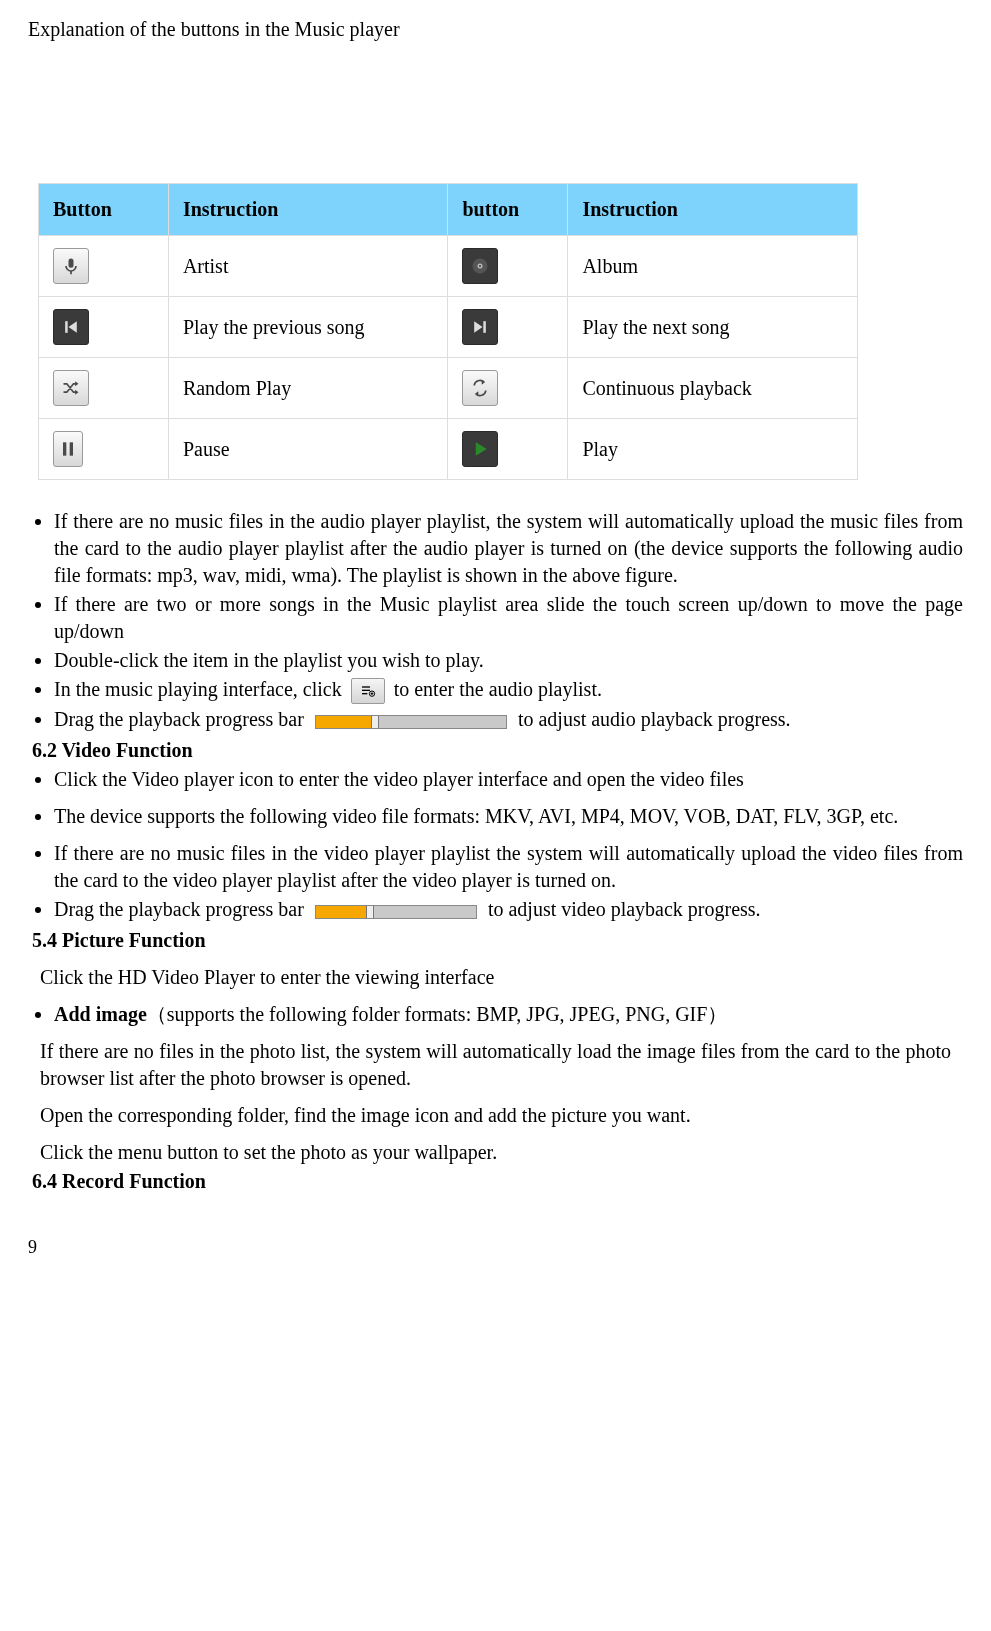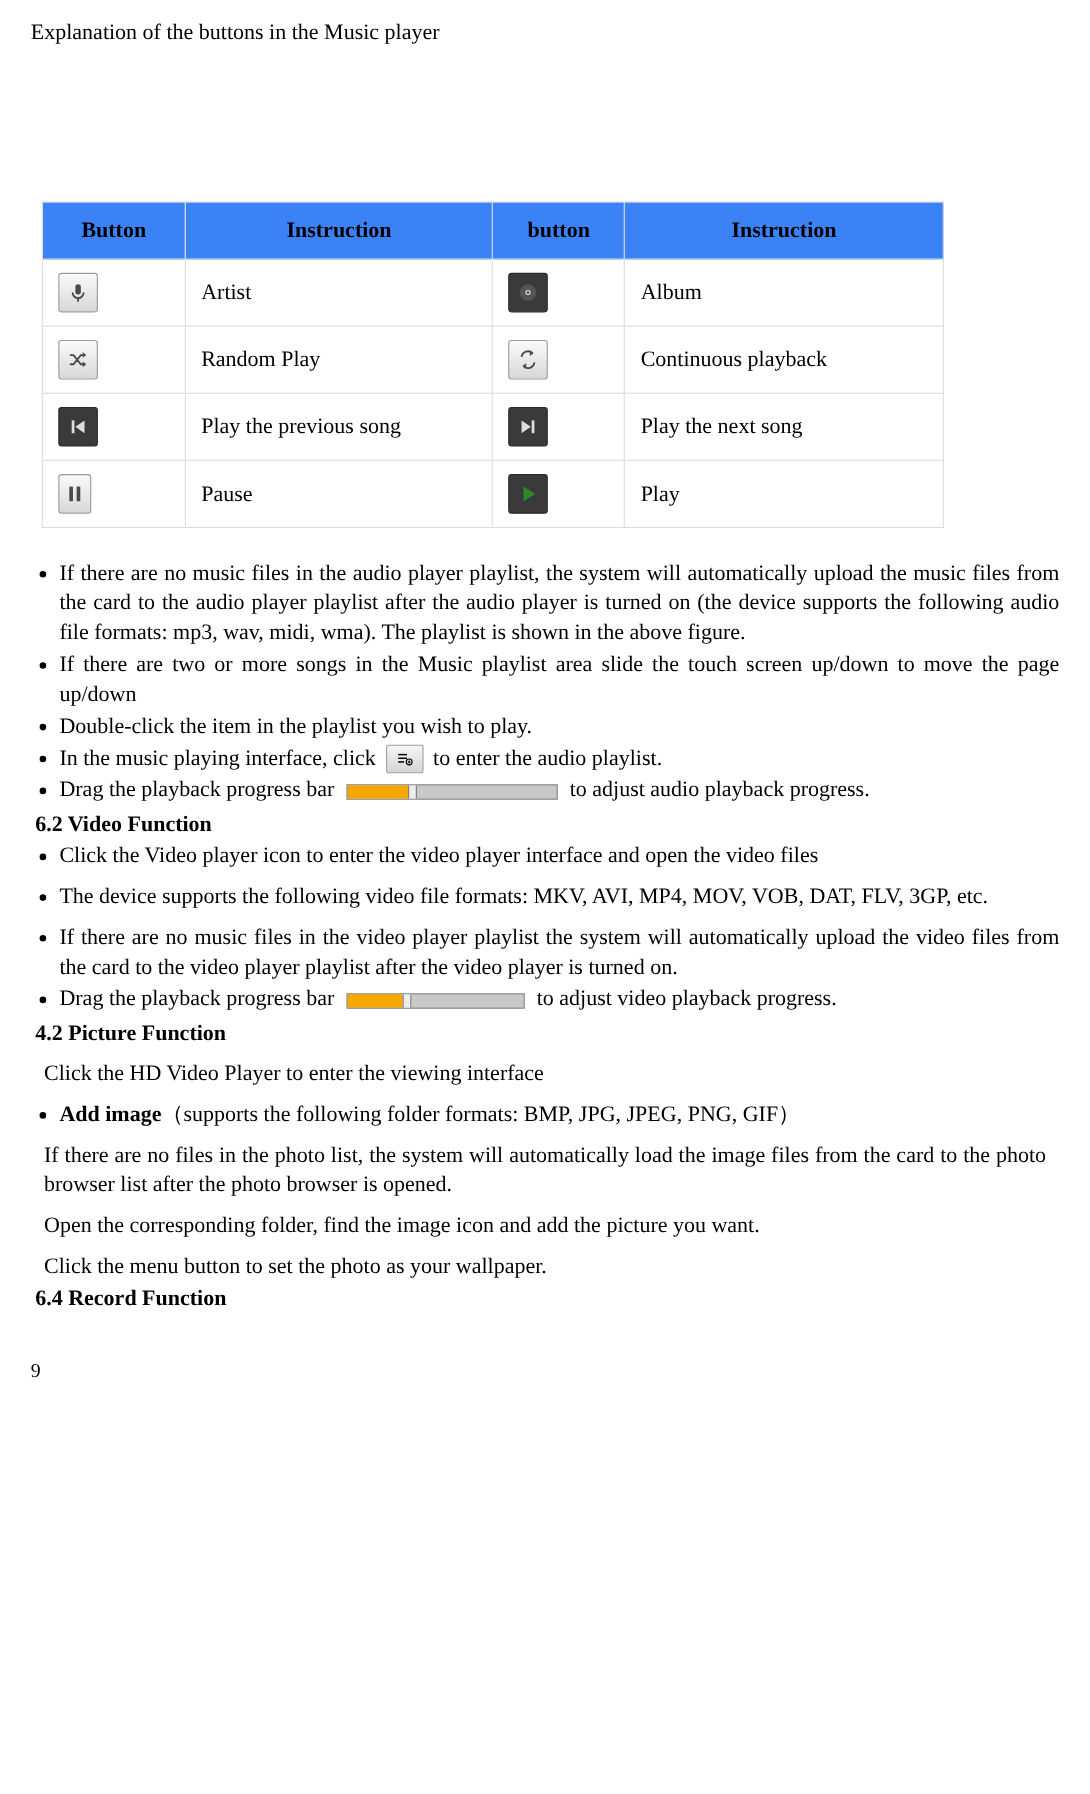--- a/index.html
+++ b/index.html
@@ -18,23 +18,22 @@
     width: 820px;
     margin: 0 0 28px 10px;
   }
   th, td {
     border: 1px solid #ddd;
     padding: 12px 14px;
     text-align: left;
     vertical-align: middle;
   }
   th {
-    background: #3b82f6;
+    background: #7dd3fc;
     font-weight: bold;
-    text-align: center;
   }
   col.c1 { width: 130px; }
   col.c2 { width: 280px; }
   col.c3 { width: 120px; }
   col.c4 { width: 290px; }
   .iconbox {
     display: inline-flex;
     align-items: center;
     justify-content: center;
     width: 34px;
@@ -176,46 +175,46 @@
           </span></td>
       <td>Artist</td>
       <td><span class="iconbox dark">
             <svg>
               <use href="#s-disc"></use>
             </svg>
           </span></td>
       <td>Album</td>
     </tr>
     <tr>
+      <td><span class="iconbox dark">
+            <svg>
+              <use href="#s-prev"></use>
+            </svg>
+          </span></td>
+      <td>Play the previous song</td>
+      <td><span class="iconbox dark">
+            <svg>
+              <use href="#s-next"></use>
+            </svg>
+          </span></td>
+      <td>Play the next song</td>
+    </tr>
+    <tr>
       <td><span class="iconbox">
             <svg>
               <use href="#s-shuffle"></use>
             </svg>
           </span></td>
       <td>Random Play</td>
       <td><span class="iconbox">
             <svg>
               <use href="#s-repeat"></use>
             </svg>
           </span></td>
       <td>Continuous playback</td>
-    </tr>
-    <tr>
-      <td><span class="iconbox dark">
-            <svg>
-              <use href="#s-prev"></use>
-            </svg>
-          </span></td>
-      <td>Play the previous song</td>
-      <td><span class="iconbox dark">
-            <svg>
-              <use href="#s-next"></use>
-            </svg>
-          </span></td>
-      <td>Play the next song</td>
     </tr>
     <tr>
       <td><span class="iconbox pause">
             <svg>
               <use href="#s-pause"></use>
             </svg>
           </span></td>
       <td>Pause</td>
       <td><span class="iconbox dark">
             <svg>
@@ -259,21 +258,21 @@
   <li>
     <span>Drag the playback progress bar</span>
     <span class="progress" style="width:160px">
       <span class="fill" style="width:50px"></span>
         <span class="thumb"></span>
     </span>
     <span>to adjust video playback progress.</span>
   </li>
 </ul>
 
-<div class="section-head">4.2 Picture Function</div>
+<div class="section-head">5.4 Picture Function</div>
 
 <div class="para">Click the HD Video Player to enter the viewing interface</div>
 
 <ul class="bullets">
   <li>
     <b>Add image</b><span>（supports the following folder formats: BMP, JPG, JPEG, PNG, GIF）</span>
   </li>
 </ul>
 
 <div class="para">If there are no files in the photo list, the system will automatically load the image files from the card to the photo browser list after the photo browser is opened.</div>

